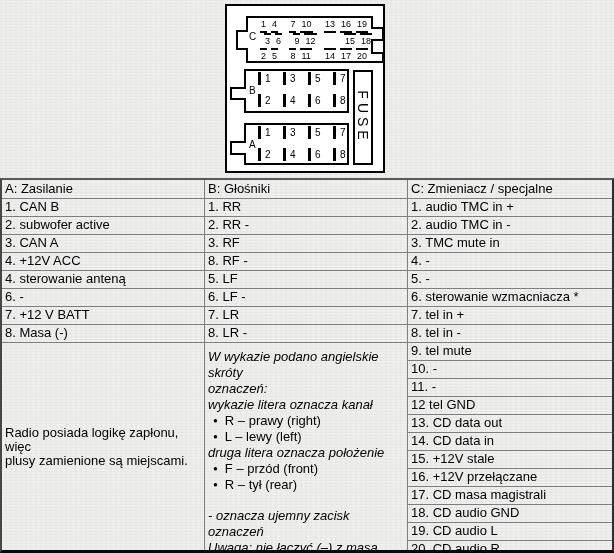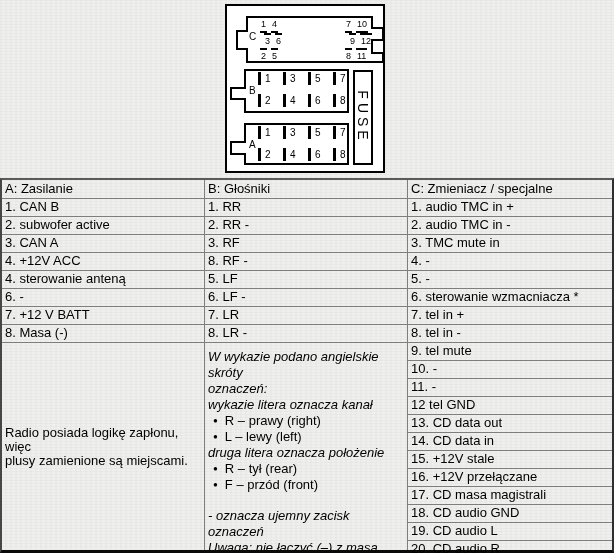--- a/index.html
+++ b/index.html
@@ -100,20 +100,36 @@
               </div>
               <div class="c-row mid">
                 <span class="c-num mid">9</span>
                 <span class="c-num mid">12</span>
               </div>
               <div class="c-row bot">
                 <span class="c-num bot">8</span>
                 <span class="c-num bot">11</span>
               </div>
             </div>
+            <div class="c-group">
+              <div class="c-row top">
+                <span class="c-num top">13</span>
+                <span class="c-num top">16</span>
+                <span class="c-num top">19</span>
+              </div>
+              <div class="c-row mid">
+                <span class="c-num mid">15</span>
+                <span class="c-num mid">18</span>
+              </div>
+              <div class="c-row bot">
+                <span class="c-num bot">14</span>
+                <span class="c-num bot">17</span>
+                <span class="c-num bot">20</span>
+              </div>
+            </div>
           </div>
       </div>
 
       <span class="ba-label" id="b-label">B</span>
       <div class="pin-rows" id="b-pins">
           <div class="ba-row">
             <span class="ba-pin">
               <span class="pin-bar"></span>
               <span class="pin-num">1</span>
             </span>
@@ -204,22 +220,22 @@
     <div class="tcol">
       <div class="cell header">B: Głośniki</div>
       <div class="pins-host" id="col-b-pins"><div class="cell">1. RR</div><div class="cell">2. RR -</div><div class="cell">3. RF</div><div class="cell">8. RF -</div><div class="cell">5. LF</div><div class="cell">6. LF -</div><div class="cell">7. LR</div><div class="cell">8. LR -</div></div>
       <div class="note-b" id="note-b">
           <div class="nline pre">W wykazie podano angielskie skróty
 oznaczeń:</div>
           <div class="nline">wykazie litera oznacza kanał</div>
           <div class="nbullet">R – prawy (right)</div>
           <div class="nbullet">L – lewy (left)</div>
           <div class="nline">druga litera oznacza położenie</div>
+          <div class="nbullet">F – przód (front)</div>
           <div class="nbullet">R – tył (rear)</div>
-          <div class="nbullet">F – przód (front)</div>
           <div class="nline gap">- oznacza ujemny zacisk oznaczeń</div>
           <div class="nline pre">Uwaga: nie łączyć (–) z masą
 pojazdu grozi to uszkodzeniem
 wzmacniacza mocy.</div>
         </div>
     </div>
     <div class="tcol tcol-c">
       <div class="cell header">C: Zmieniacz / specjalne</div>
       <div class="pins-host" id="col-c-pins"><div class="cell">1. audio TMC in +</div><div class="cell">2. audio TMC in -</div><div class="cell">3. TMC mute in</div><div class="cell">4. -</div><div class="cell">5. -</div><div class="cell">6. sterowanie wzmacniacza *</div><div class="cell">7. tel in +</div><div class="cell">8. tel in -</div><div class="cell">9. tel mute</div><div class="cell">10. -</div><div class="cell">11. -</div><div class="cell">12 tel GND</div><div class="cell">13. CD data out</div><div class="cell">14. CD data in</div><div class="cell">15. +12V stale</div><div class="cell">16. +12V przełączane</div><div class="cell">17. CD masa magistrali</div><div class="cell">18. CD audio GND</div><div class="cell">19. CD audio L</div><div class="cell">20. CD audio R</div></div>
       <div class="cell-footer">13-20 CD Changer Interface</div>

